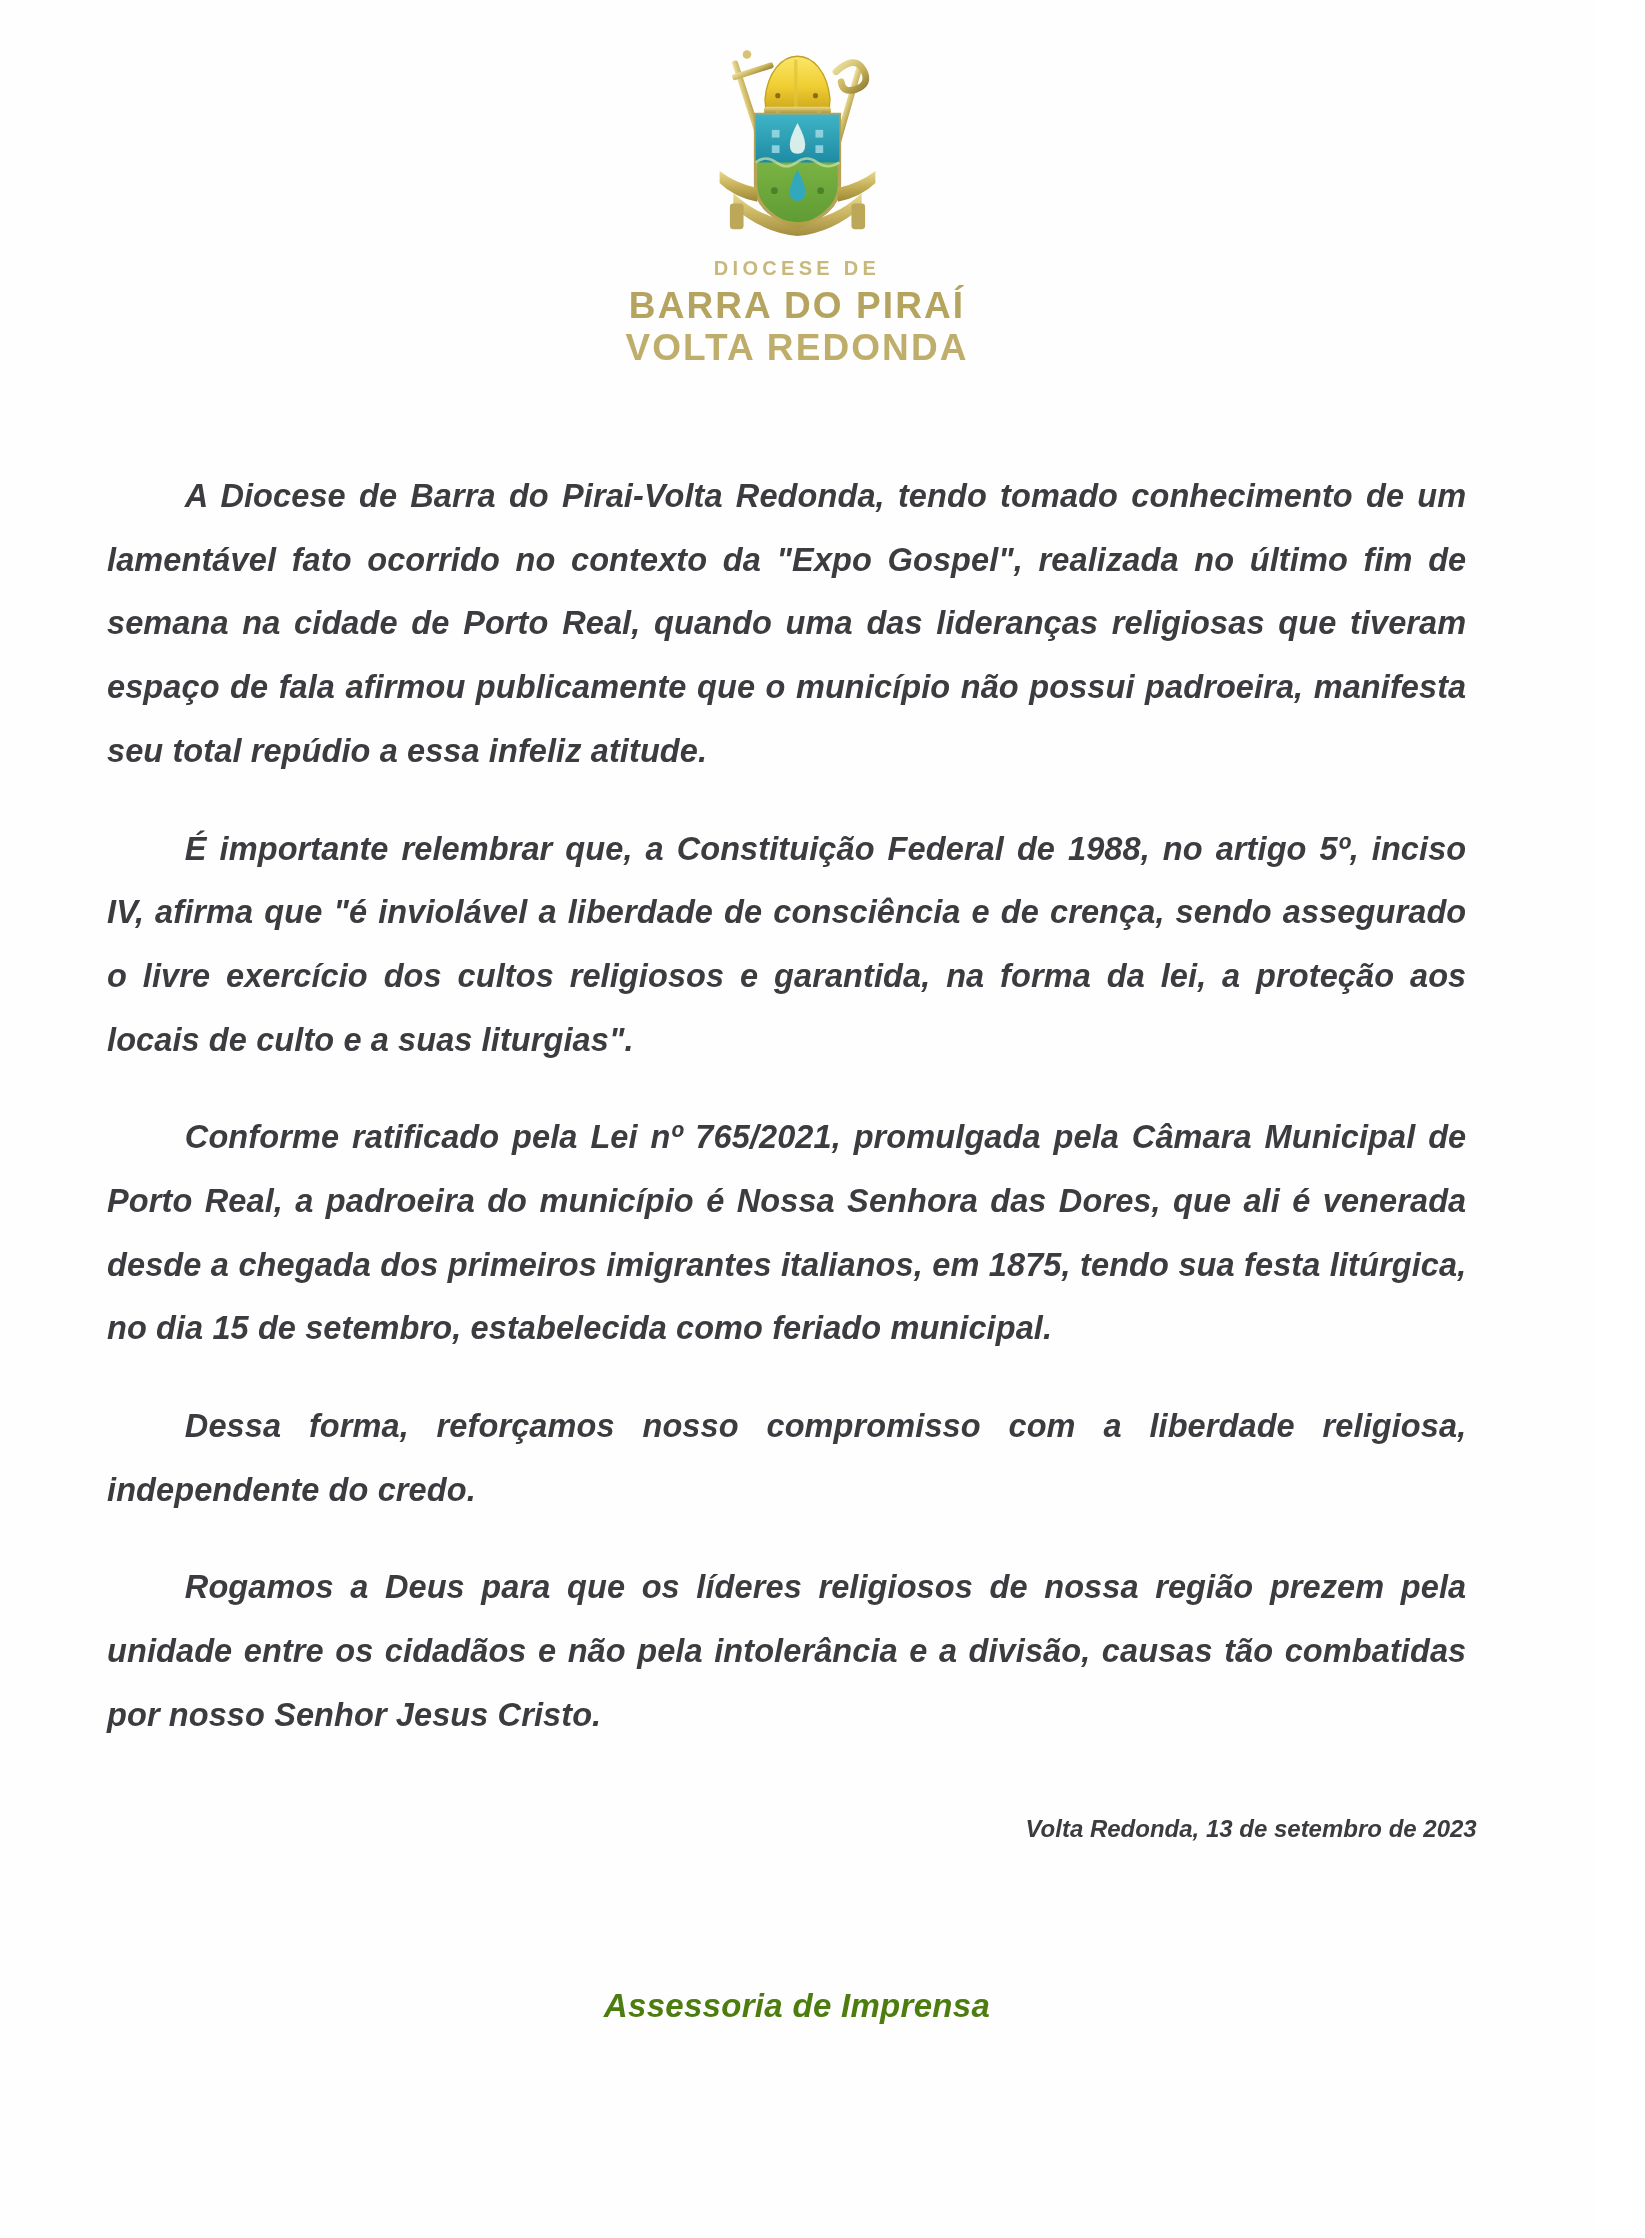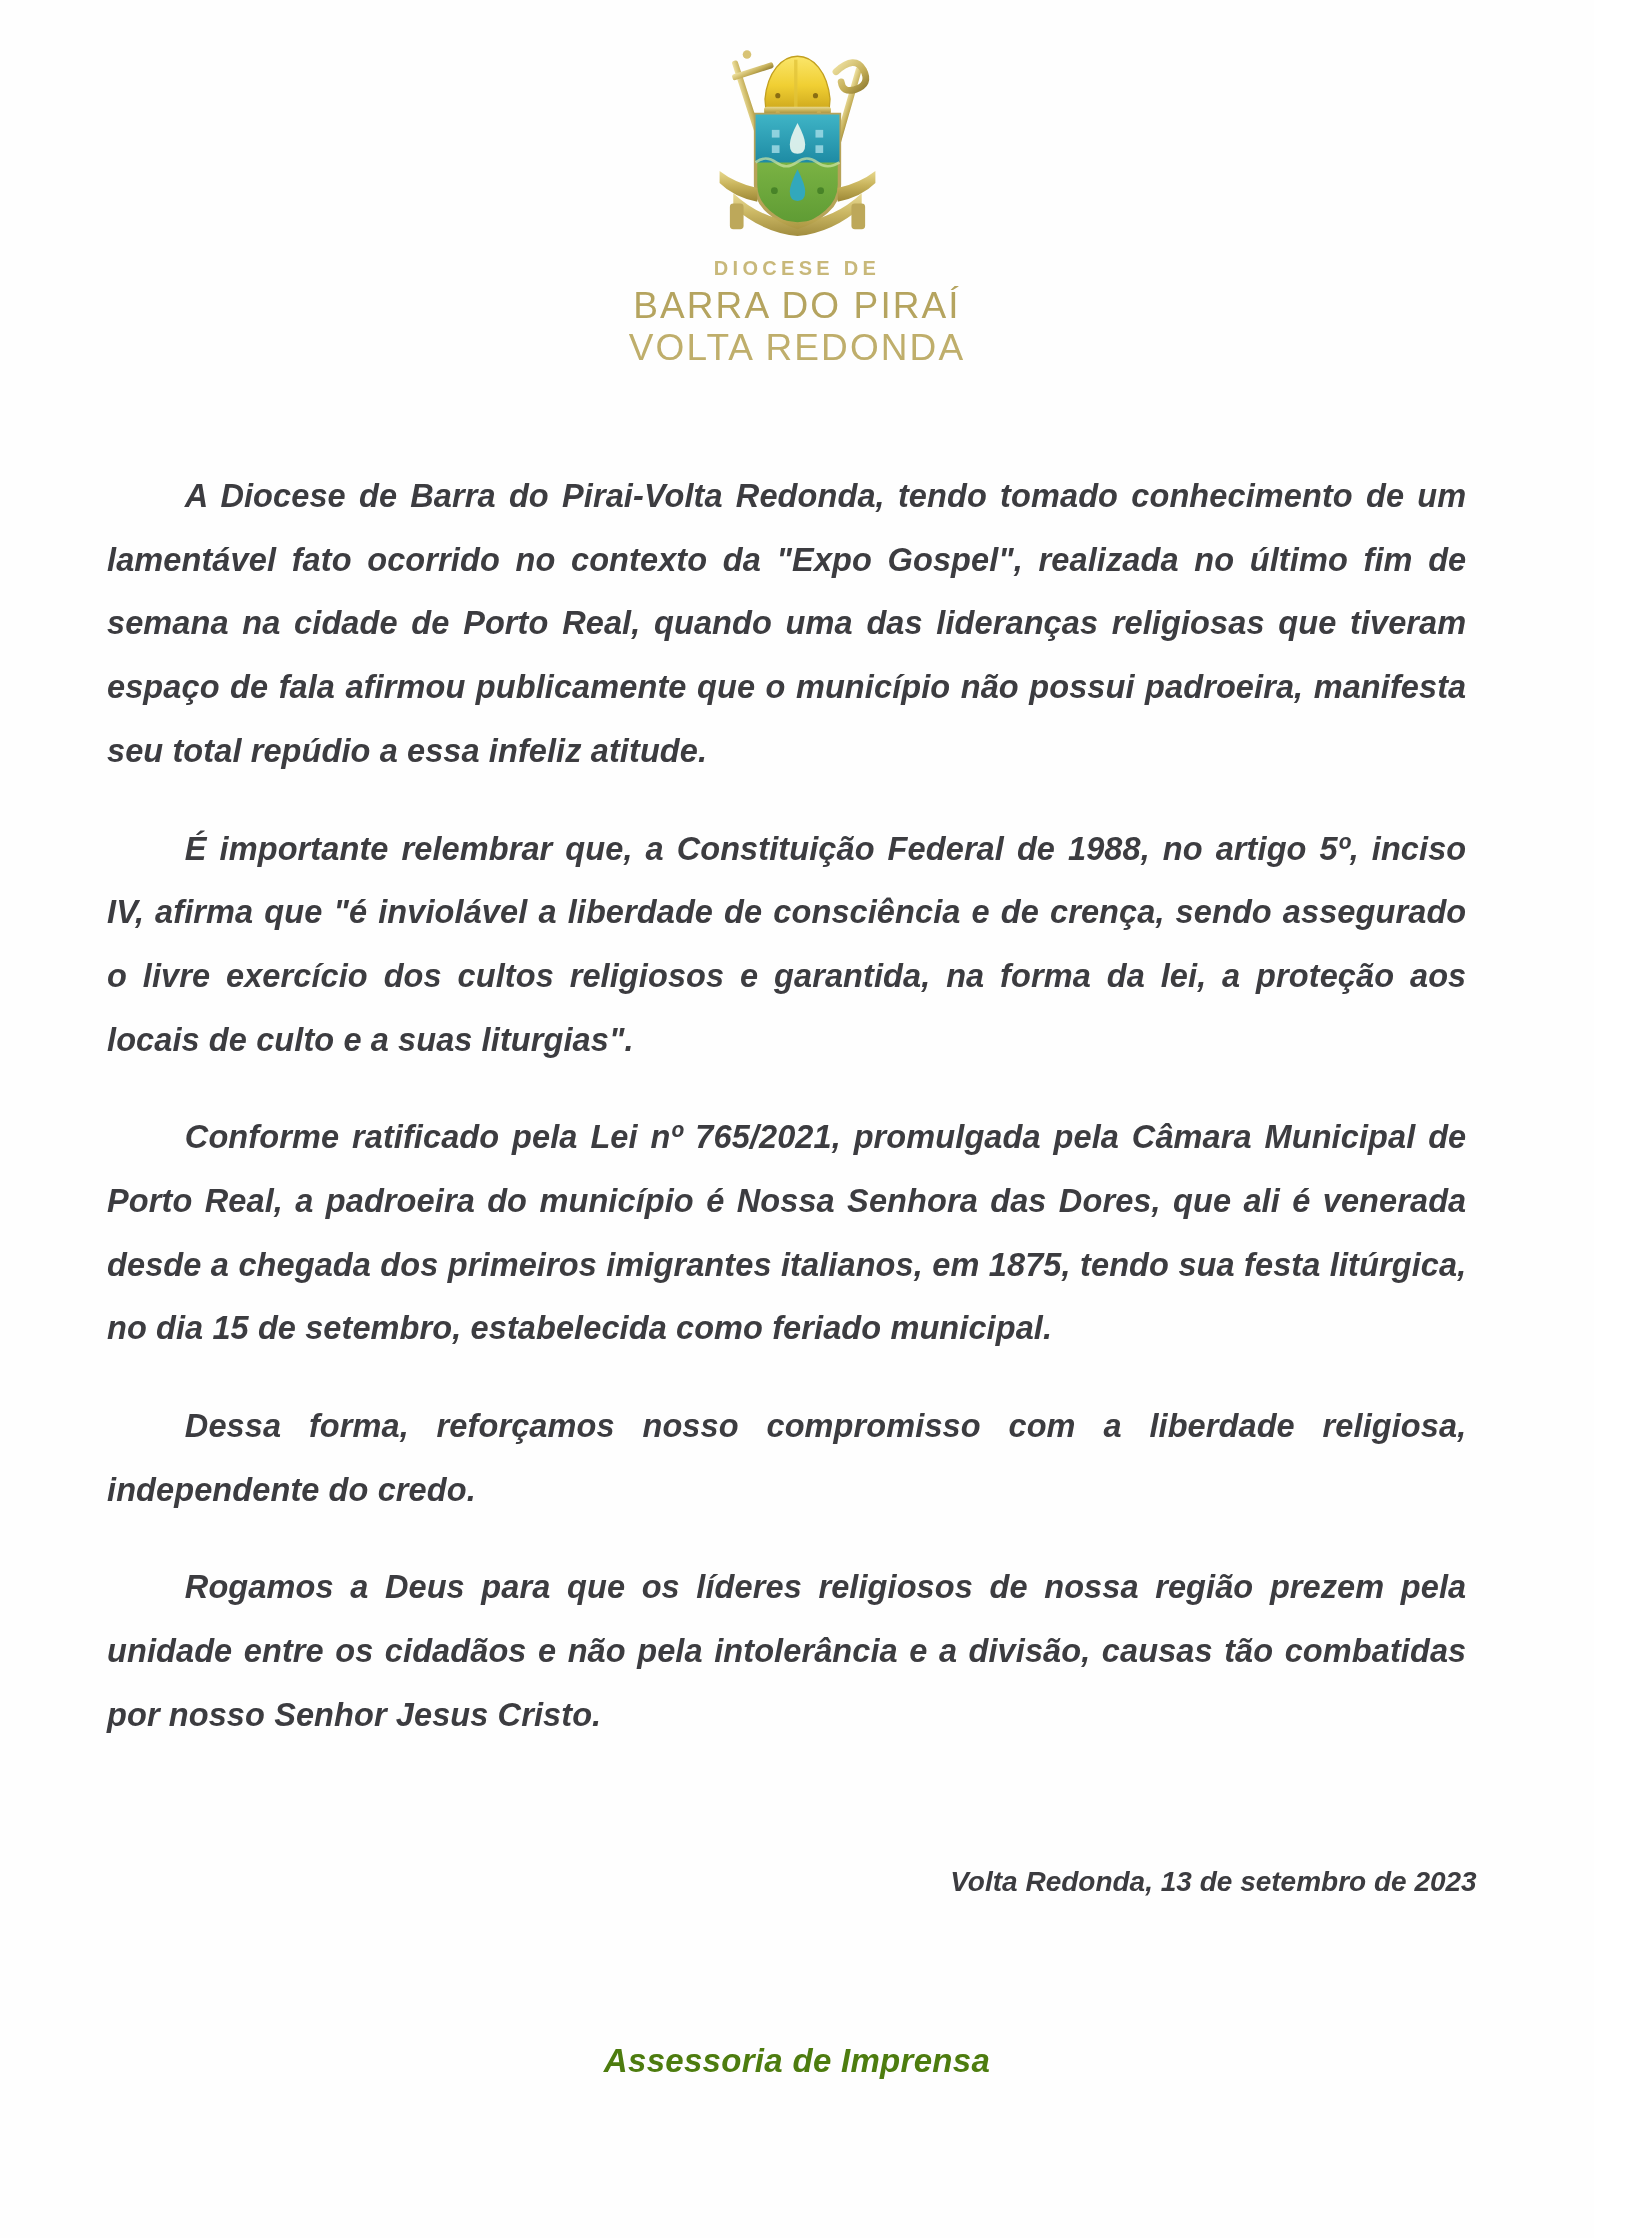--- a/index.html
+++ b/index.html
@@ -54,21 +54,21 @@
   .logo-diocese-de {
     font-size: 20px;
     letter-spacing: 4.3px;
     font-weight: bold;
     color: #c8b87a;
     margin-bottom: 6.9px;
   }
 
   .logo-name-1, .logo-name-2 {
     font-size: 37px;
-    font-weight: normal;
+    font-weight: bold;
     letter-spacing: 2.1px;
     color: #b5a45f;
     line-height: 1.12;
   }
   .logo-name-2 {
     color: #bfae6b;
   }
 
   
   .letter-body {
@@ -86,23 +86,23 @@
     text-align: justify;
     text-indent: 79px;
     color: #3c3c40;
     letter-spacing: 0.1px;
     font-stretch: condensed;
     transform: scaleX(0.985);
     transform-origin: left center;
   }
 
   .closing-date {
-    margin-top: 120px;
+    margin-top: 69px;
     margin-bottom: 0;
-    font-size: 28px;
+    font-size: 24px;
     font-weight: bold;
     text-align: right;
     color: #3c3c40;
     padding-right: 10.3px;
   }
 
   .signature {
     margin-top: 144px;
     font-size: 33px;
     font-weight: bold;

